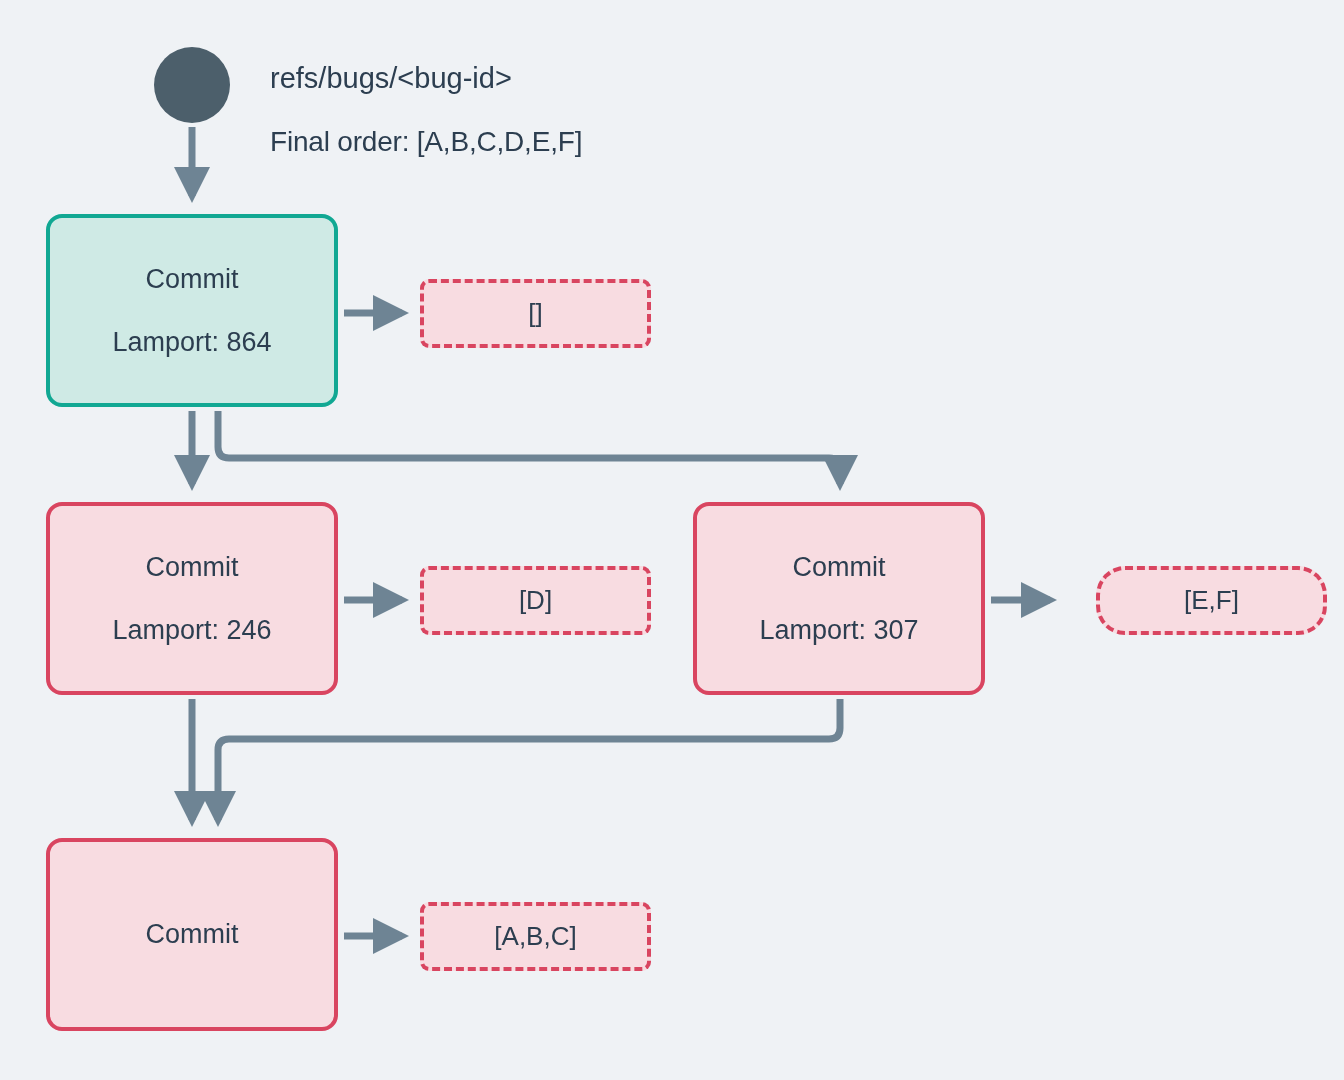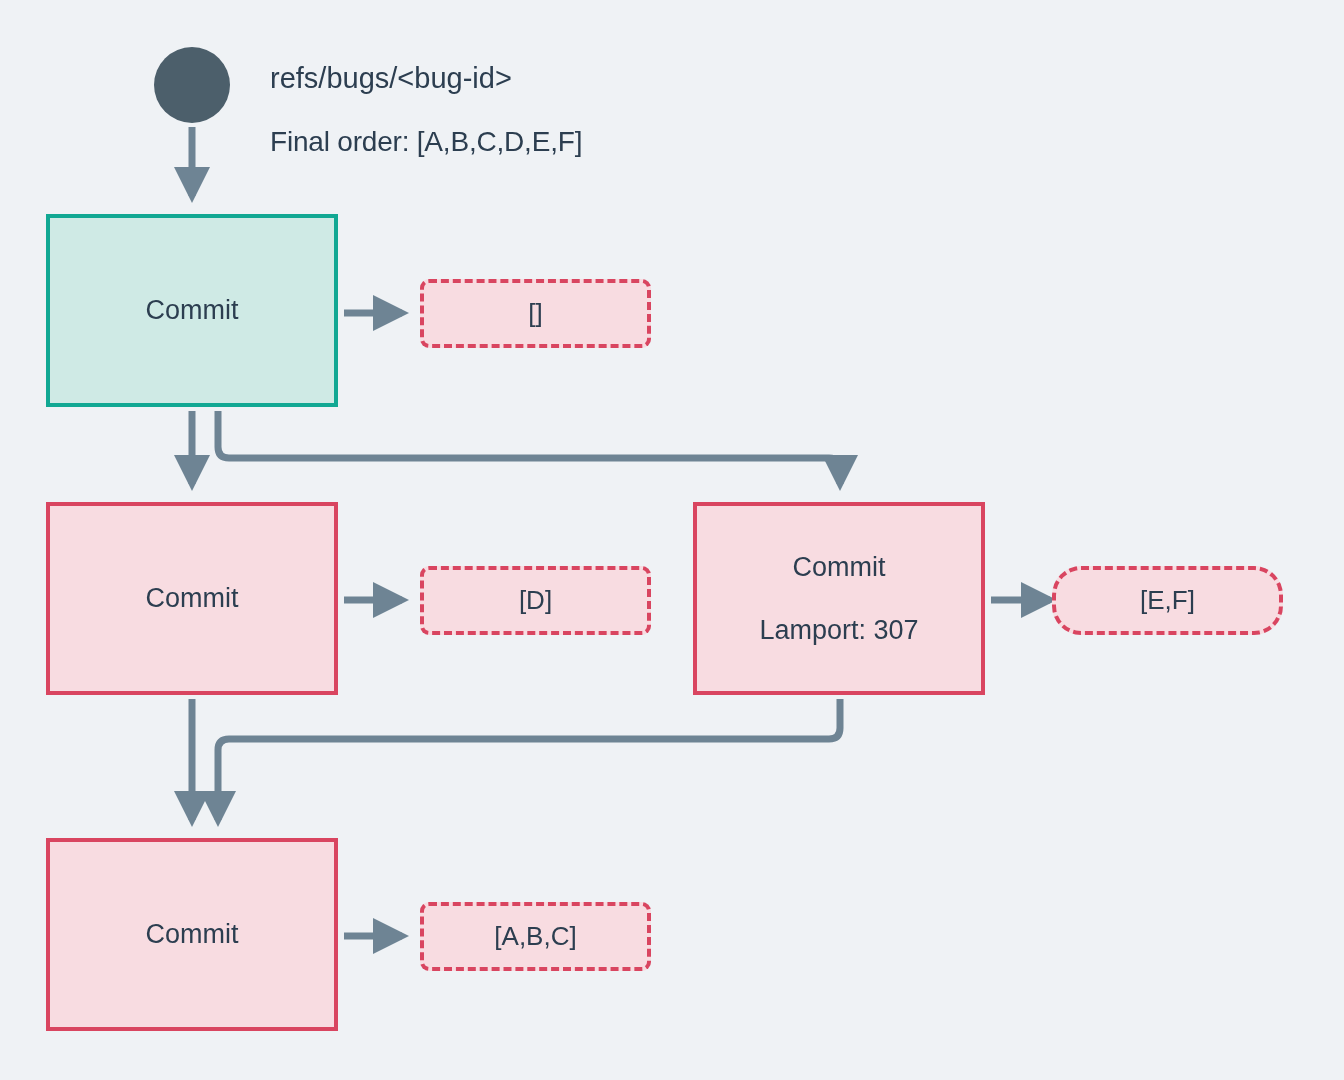--- a/index.html
+++ b/index.html
@@ -50,21 +50,21 @@
     width: 76px;
     height: 76px;
     border-radius: 50%;
     background: #4c5f6b;
   }
 
   
   .commit {
     width: 292px;
     height: 193px;
-    border-radius: 0;
+    border-radius: 16px;
     border: 4px solid #d94560;
     background: #f8dce1;
     font-size: 27px;
     line-height: 1.42;
     gap: 24px;
   }
   .commit.head {
     border-color: #11a893;
     background: #cfeae5;
   }
@@ -102,21 +102,21 @@
   }
 
   
   #node-head     { left: 46px;  top: 214px; }
   #node-246      { left: 46px;  top: 502px; }
   #node-537      { left: 693px; top: 502px; }
   #node-127      { left: 46px;  top: 838px; }
 
   #ops-head      { left: 420px;  top: 279px; }
   #ops-246       { left: 420px;  top: 566px; }
-  #ops-537       { left: 1052px; top: 566px; border-radius: 29px; }
+  #ops-537       { left: 1096px; top: 566px; border-radius: 29px; }
   #ops-127       { left: 420px;  top: 902px; align-items: center; }
 </style>
 </head>
 <body>
 
 <div id="stage">
 
   <svg id="edges" viewBox="0 0 1344 1080" width="1344" height="1080" xmlns="http://www.w3.org/2000/svg">
     <defs>
       <marker id="arrowhead" markerWidth="5.2" markerHeight="5.2" refX="4.2" refY="2.6" orient="auto" markerUnits="strokeWidth">
@@ -157,27 +157,29 @@
       <path d="M344,936 L402,936" stroke="#6e8494" stroke-width="7" fill="none" marker-end="url(#arrowhead)"></path>
     </g>
   </svg>
 
   <div class="root-circle"></div>
   <div class="root-label ref">refs/bugs/&lt;bug-id&gt;</div>
   <div class="root-label order">Final order: [A,B,C,D,E,F]</div>
 
   <div class="node commit head" id="node-head">
     <span class="line">Commit</span>
+    <span class="line">Lamport: 864</span>
   </div>
   <div class="node ops" id="ops-head">
     <span>[]</span>
   </div>
 
   <div class="node commit" id="node-246">
     <span class="line">Commit</span>
+    <span class="line">Lamport: 246</span>
   </div>
   <div class="node ops" id="ops-246">
     <span>[D]</span>
   </div>
 
   <div class="node commit" id="node-537">
     <span class="line">Commit</span>
     <span class="line">Lamport: 307</span>
   </div>
   <div class="node ops" id="ops-537">

